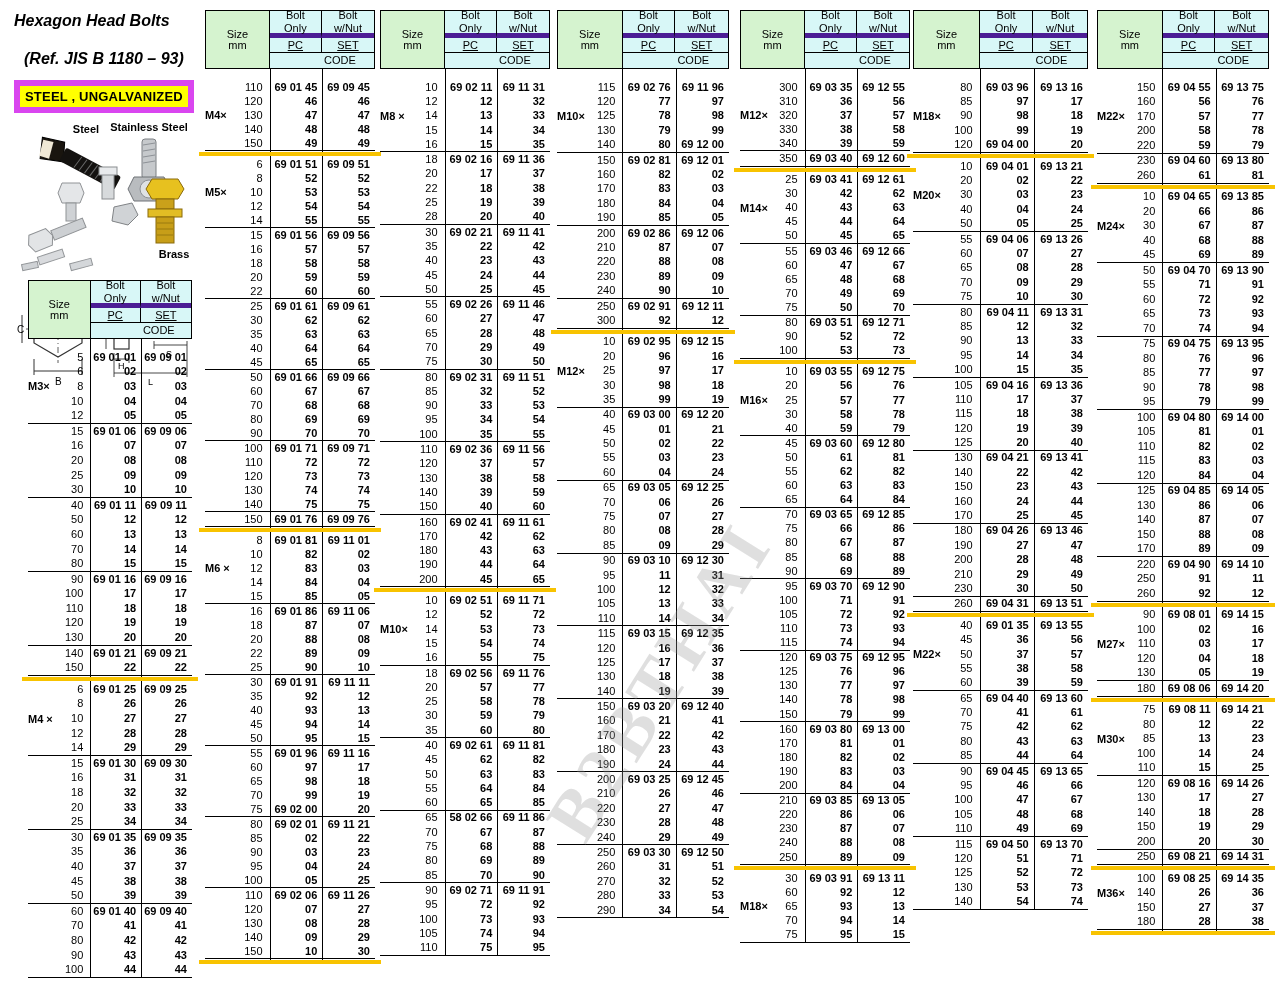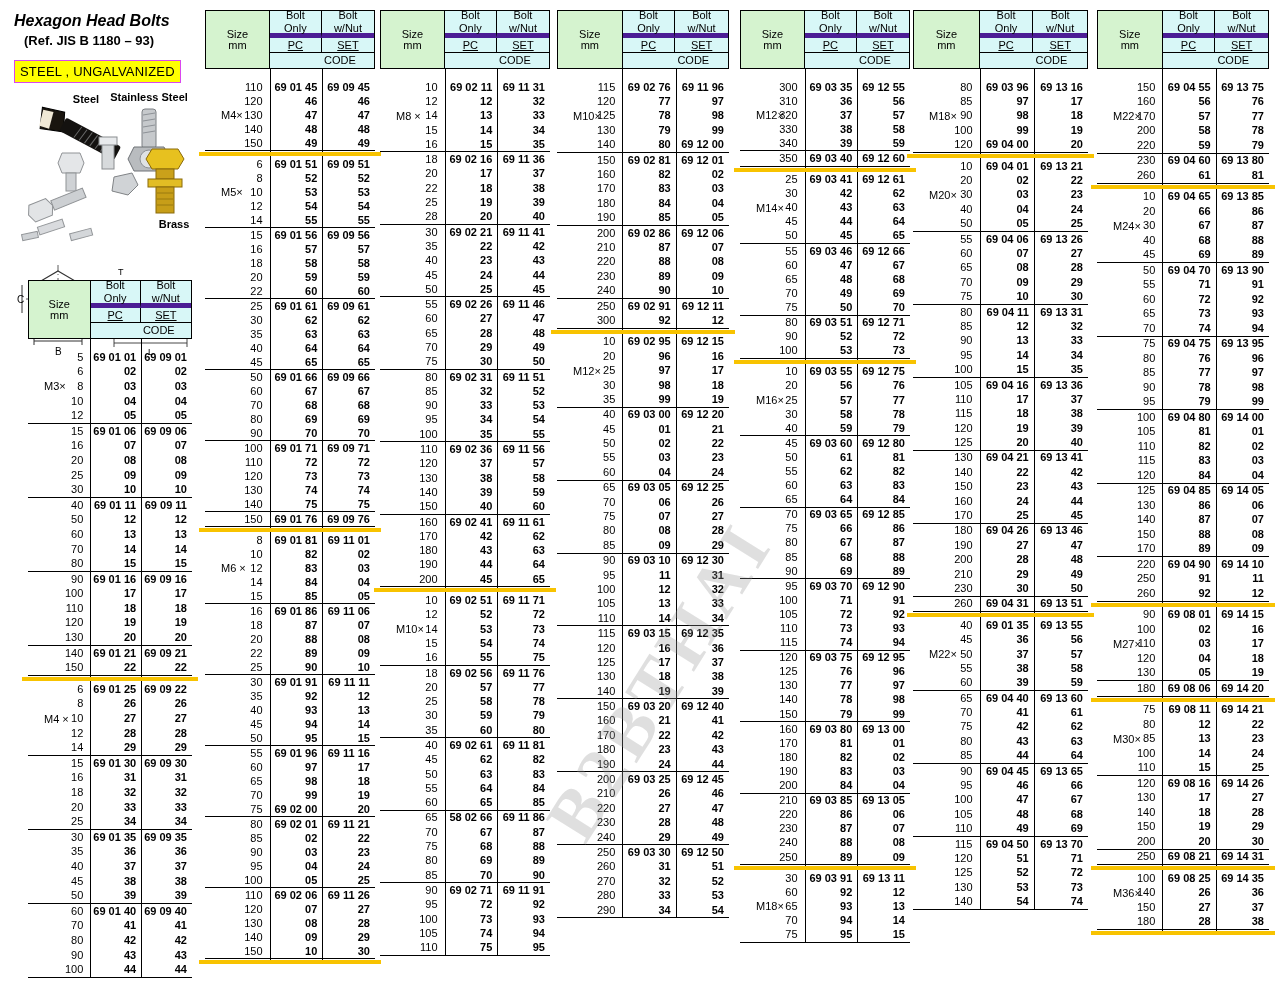--- a/index.html
+++ b/index.html
@@ -5,23 +5,23 @@
   :root{
     --green:#d5f3cf; --cyan:#d8f7f7; --gold:#f8c300; --badge:#ffff00;
   }
   html,body{margin:0;padding:0;}
   body{background:#fff;}
   .page{position:relative;width:1286px;height:984px;background:#ffffff;overflow:hidden;
         font-family:"Liberation Sans", sans-serif;color:#000;}
   
   .intro{position:absolute;left:14px;top:12px;width:186px;}
   .title{font-size:16px;font-weight:bold;font-style:italic;white-space:nowrap;margin:0;}
-  .ref{font-size:13px;font-weight:bold;margin:3px 0 0 10px;white-space:nowrap;}
-  .badge{display:inline-block;margin-top:12px;background:var(--badge);border:1px solid #d946ef;
-         font-weight:normal;font-size:13px;padding:3px 5px;white-space:nowrap;letter-spacing:.2px;}
+  .ref{font-size:16px;font-weight:bold;font-style:italic;margin:20px 0 0 10px;white-space:nowrap;}
+  .badge{display:inline-block;margin-top:12px;background:var(--badge);border:6px solid #d946ef;
+         font-weight:bold;font-size:13px;padding:3px 5px;white-space:nowrap;letter-spacing:.2px;}
   .photos{margin-top:8px;display:block;}
   .diagram{margin-top:4px;display:block;}
   svg text{font-family:"Liberation Sans", sans-serif;}
   
   .btable{position:absolute;font-size:11px;line-height:1;}
   .thead{display:grid;grid-template-columns:38% 31% 31%;grid-template-rows:27px 15px 15px;
          border:1px solid #000;background:var(--cyan);}
   .h-size{grid-row:1/4;grid-column:1;background:var(--green);display:flex;flex-direction:column;
           justify-content:center;align-items:center;border-right:1px solid #000;}
   .h-b1,.h-b2{display:flex;flex-direction:column;align-items:center;justify-content:center;
@@ -30,21 +30,21 @@
   .h-b2{grid-column:3;}
   .h-pc{grid-column:2;border-right:1px solid #000;}
   .h-set{grid-column:3;}
   .h-pc,.h-set{display:flex;align-items:center;justify-content:center;border-bottom:1px solid #000;text-decoration:underline;}
   .h-code{grid-column:2/4;display:flex;align-items:center;justify-content:center;padding-left:36px;}
   .tbody{position:relative;padding-top:11px;}
   .vline{position:absolute;top:0;bottom:0;width:1px;background:#000;}
   .tgroup{border-bottom:1px solid #000;}
   .trow{display:grid;grid-template-columns:38% 31% 31%;height:var(--rh);align-items:center;}
   .sz{text-align:right;padding-right:7px;position:relative;}
-  .ml{position:absolute;left:16px;top:50%;transform:translateY(-50%);font-weight:normal;}
+  .ml{position:absolute;left:0px;top:50%;transform:translateY(-50%);font-weight:bold;}
   .pc,.set{text-align:right;padding-right:5px;font-weight:bold;}
   .yline{height:4px;background:var(--gold);margin:1px -6px;position:relative;z-index:2;}
   
   .watermark{position:absolute;left:445px;top:640px;width:430px;text-align:center;
     transform:rotate(-58deg);font-family:"Liberation Serif", serif;font-weight:bold;
     font-size:72px;letter-spacing:6px;color:rgba(150,150,150,0.30);pointer-events:none;}
 </style>
 </head>
 <body>
 
@@ -301,21 +301,21 @@
               <span class="sz"><span>150</span></span>
               <span class="pc">22</span>
               <span class="set">22</span>
             </div>
           </div>
           <div class="yline"></div>
           <div class="tgroup">
             <div class="trow">
               <span class="sz"><span>6</span></span>
               <span class="pc">69 01 25</span>
-              <span class="set">69 09 22</span>
+              <span class="set">69 09 25</span>
             </div>
             <div class="trow">
               <span class="sz"><span>8</span></span>
               <span class="pc">26</span>
               <span class="set">26</span>
             </div>
             <div class="trow">
               <span class="sz"><span class="ml">M4 ×</span><span>10</span></span>
               <span class="pc">27</span>
               <span class="set">27</span>

